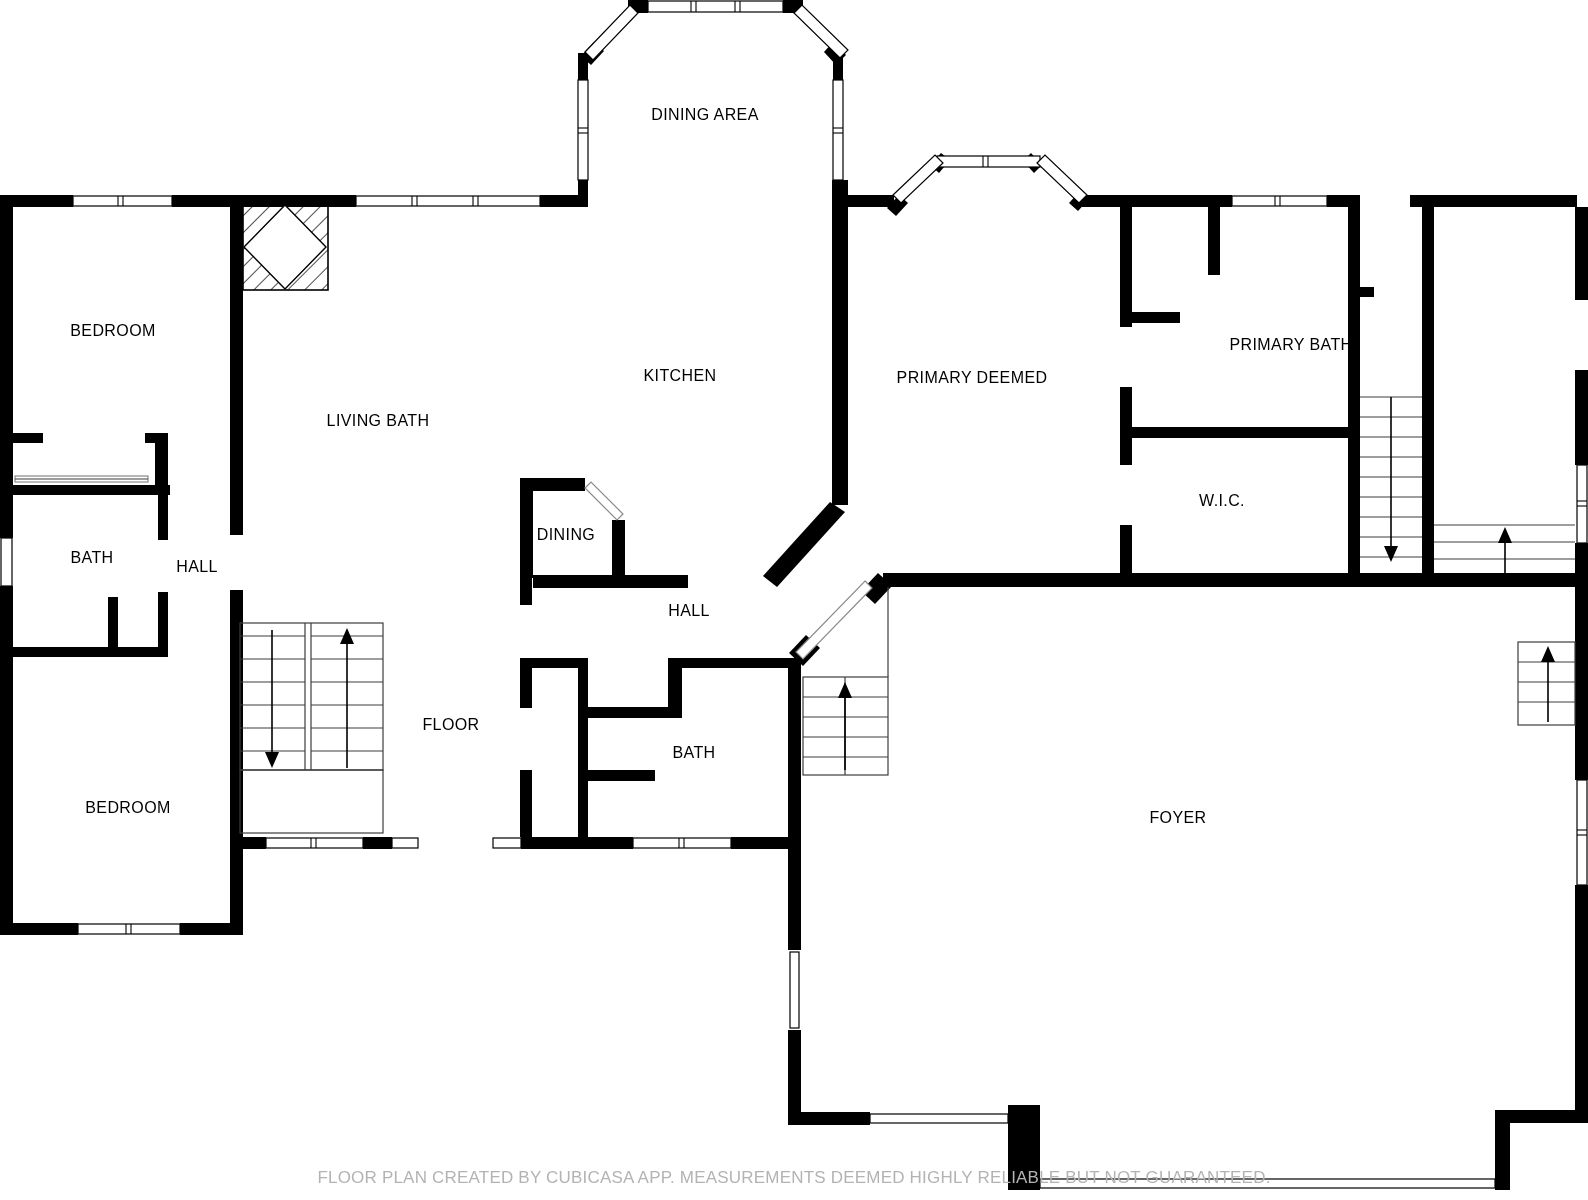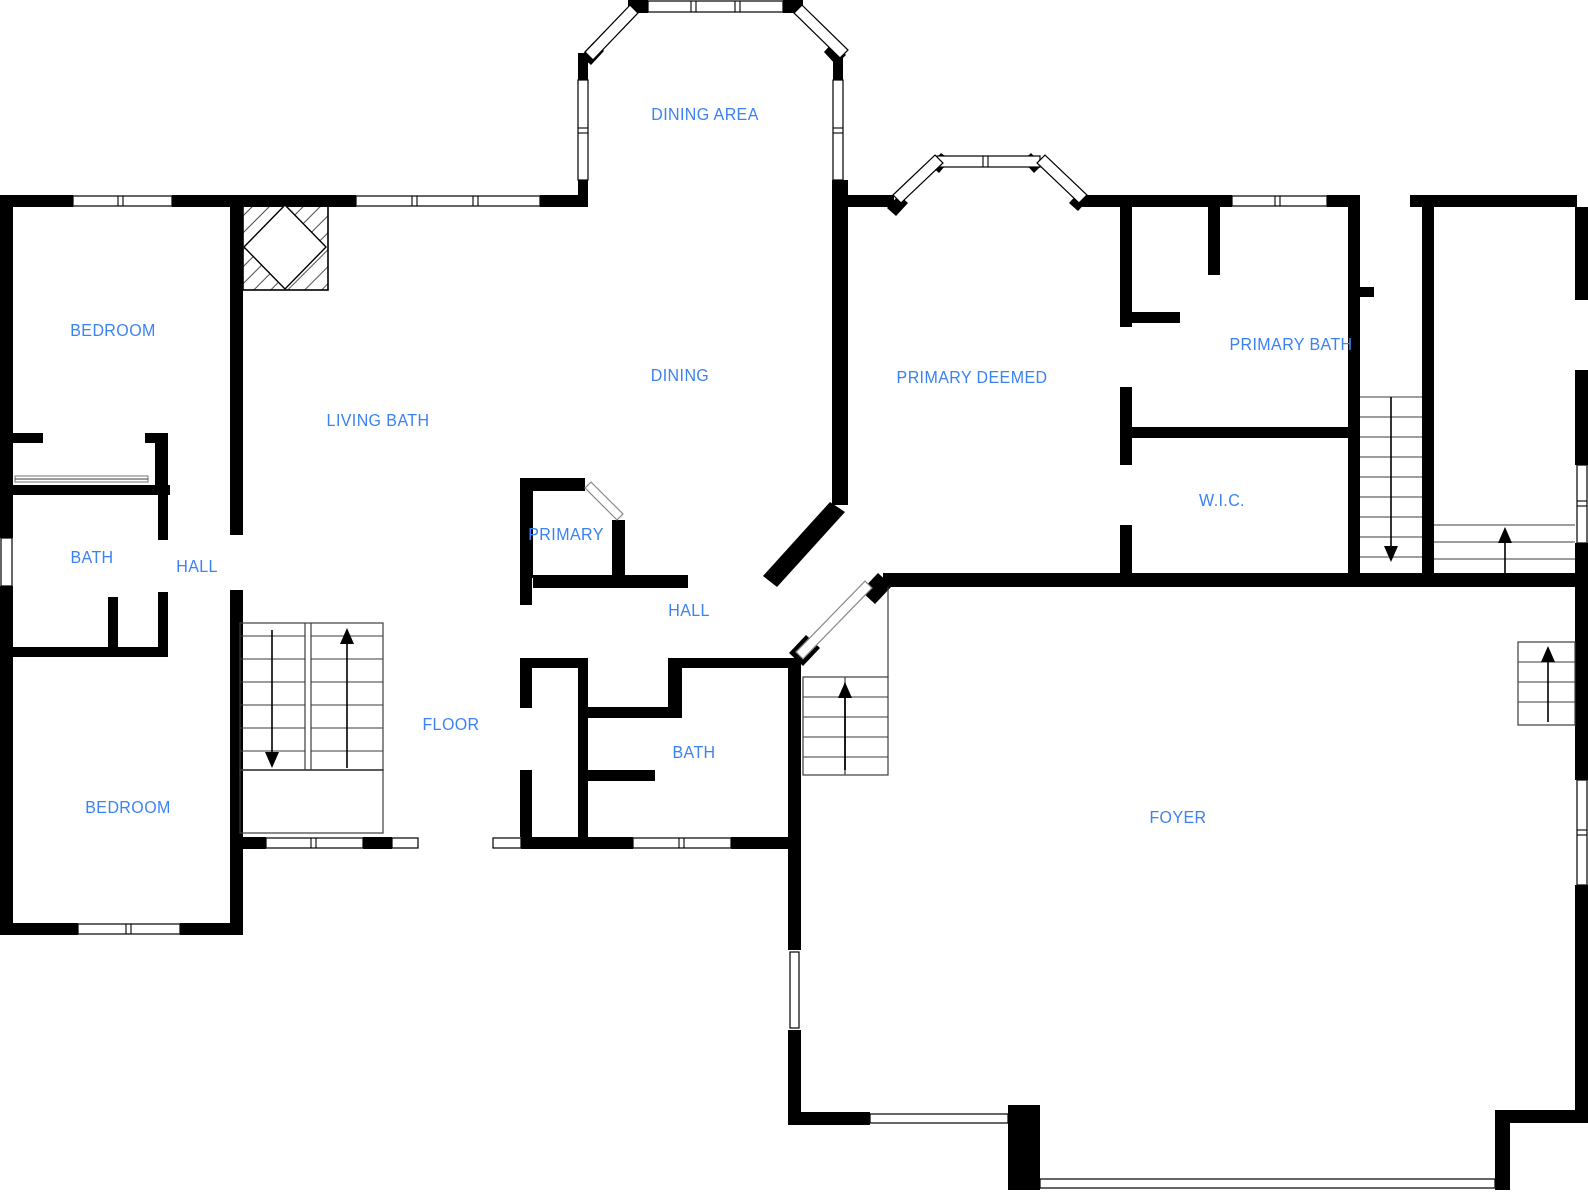--- a/index.html
+++ b/index.html
@@ -9,21 +9,21 @@
     background:#ffffff;
     font-family:"Liberation Sans", sans-serif;
     overflow:hidden;
   }
   .plan svg{position:absolute;left:0;top:0;}
   .room-label{
     position:absolute;
     transform:translate(-50%,-50%);
     font-size:16px;
     letter-spacing:.4px;
-    color:#3b82f6;
+    color:#000000;
     white-space:nowrap;
   }
   .footer{
     position:absolute;
     left:0;top:1168px;width:100%;
     text-align:center;
     font-size:17px;
     letter-spacing:.2px;
     color:#b3b3b3;
     white-space:nowrap;
@@ -269,27 +269,28 @@
   <g>
     <polygon class="leaf" points="865,581 872,588 803,659 796,652"></polygon>
     <polygon class="leaf" points="585,488 591,482 623,514 617,520"></polygon>
     <rect class="leaf" x="15" y="476" width="133" height="6"></rect>
     <line class="thin" x1="148" y1="479" x2="15" y2="479"></line>
   </g>
 </svg>
 
   <div class="room-label" style="left:705px;top:115px">DINING AREA</div>
   <div class="room-label" style="left:113px;top:331px">BEDROOM</div>
-  <div class="room-label" style="left:680px;top:376px">DINING</div>
+  <div class="room-label" style="left:680px;top:376px">KITCHEN</div>
   <div class="room-label" style="left:972px;top:378px">PRIMARY DEEMED</div>
   <div class="room-label" style="left:1291px;top:345px">PRIMARY BATH</div>
   <div class="room-label" style="left:378px;top:421px">LIVING BATH</div>
   <div class="room-label" style="left:1222px;top:501px">W.I.C.</div>
   <div class="room-label" style="left:92px;top:558px">BATH</div>
   <div class="room-label" style="left:197px;top:567px">HALL</div>
-  <div class="room-label" style="left:566px;top:535px">PRIMARY</div>
+  <div class="room-label" style="left:566px;top:535px">DINING</div>
   <div class="room-label" style="left:689px;top:611px">HALL</div>
   <div class="room-label" style="left:451px;top:725px">FLOOR</div>
   <div class="room-label" style="left:694px;top:753px">BATH</div>
   <div class="room-label" style="left:128px;top:808px">BEDROOM</div>
   <div class="room-label" style="left:1178px;top:818px">FOYER</div>
 
+  <div class="footer">FLOOR PLAN CREATED BY CUBICASA APP. MEASUREMENTS DEEMED HIGHLY RELIABLE BUT NOT GUARANTEED.</div>
 </div>
 
 </body></html>

